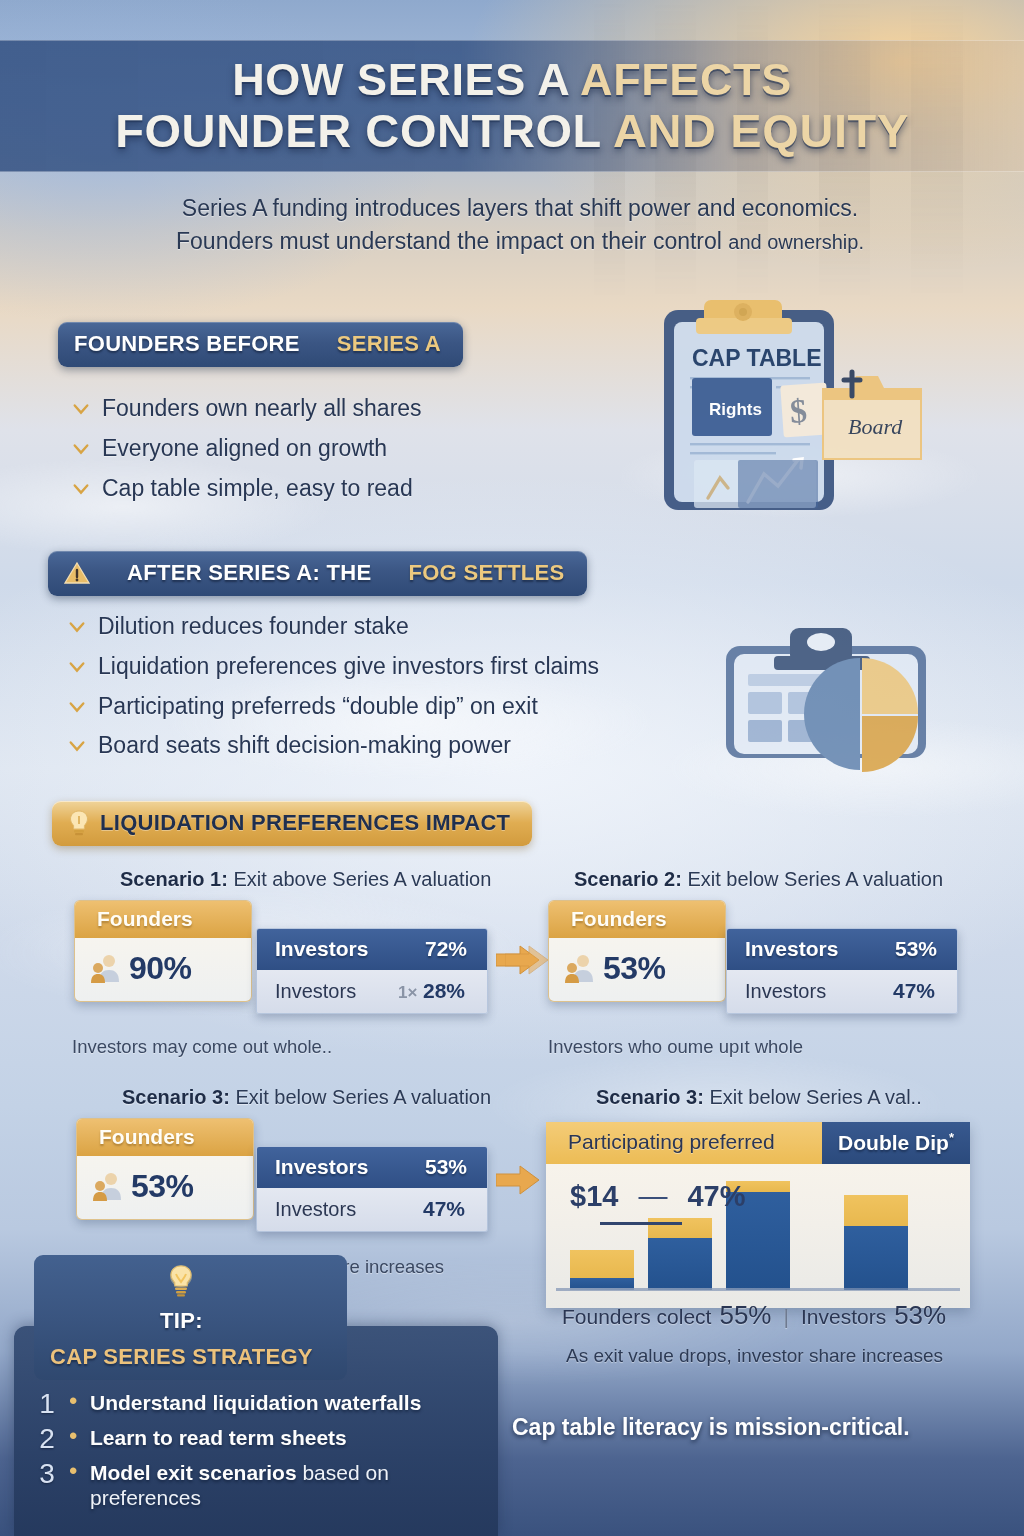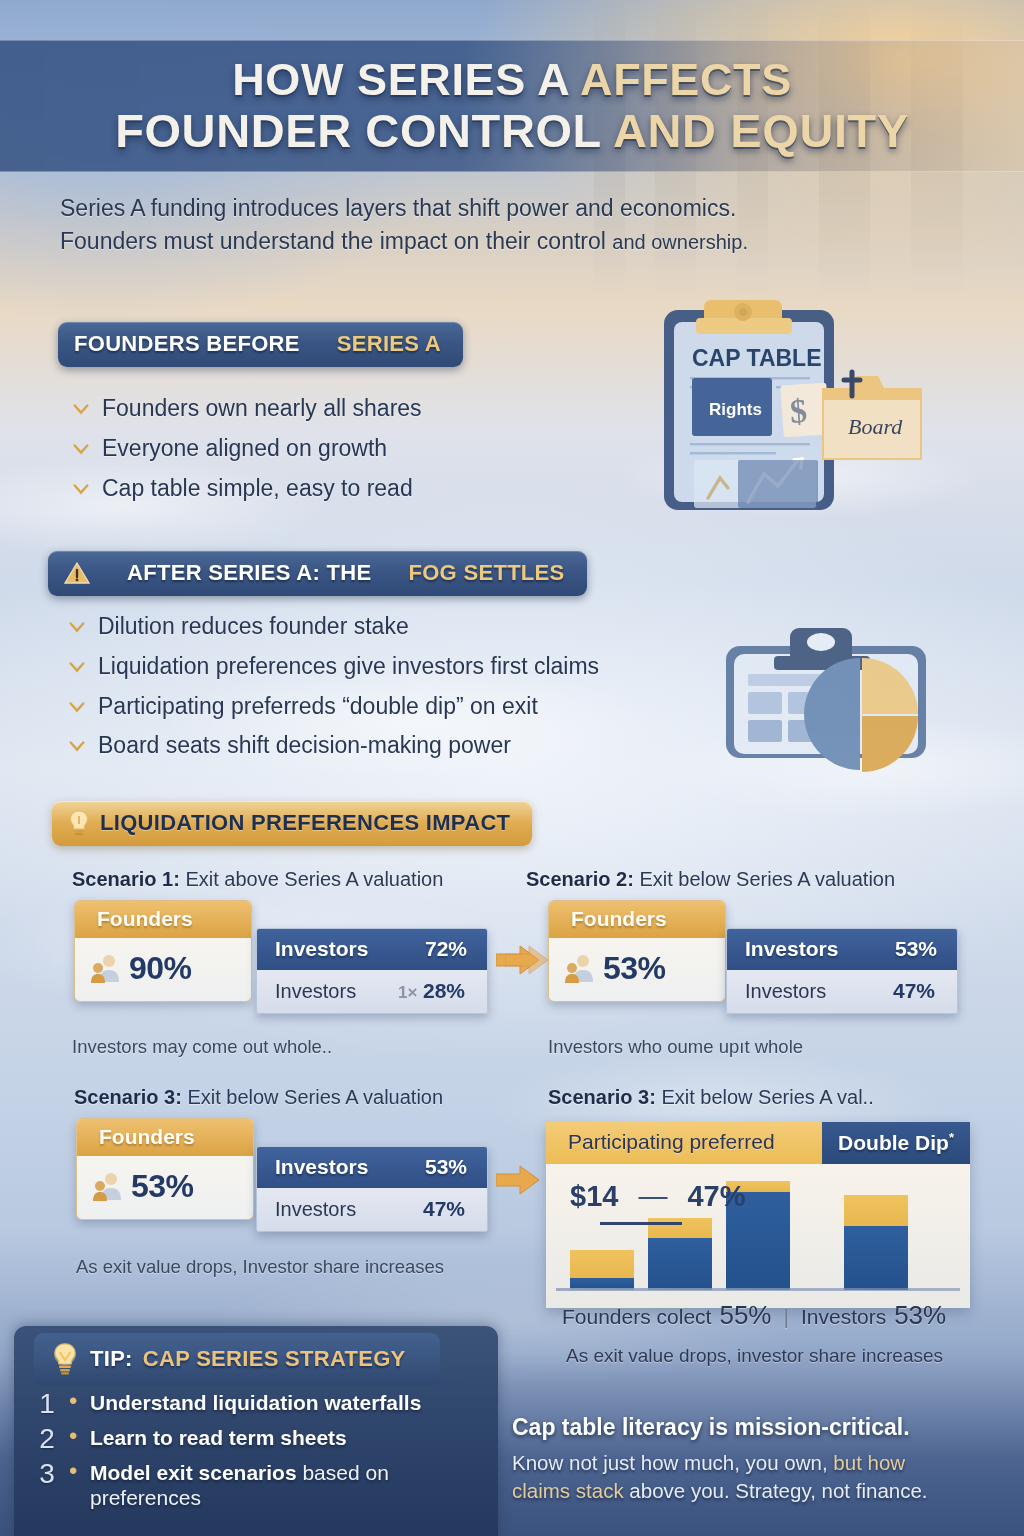--- a/index.html
+++ b/index.html
@@ -75,21 +75,21 @@
     font-size: 45px; line-height: 1;
     color: #f3f1ea;
     text-shadow: 0 2px 0 rgba(30,48,80,.55), 0 4px 7px rgba(20,35,65,.55);
   }
   #title1 { top: 57px; }
   #title2 { top: 107px; font-size: 47px; }
   .t-gold { color: #ecd5a6; }
 
   #subtitle {
     position: absolute; left: 60px; right: 44px; top: 192px;
-    color: #2a3954;
+    text-align: center; color: #2a3954;
     font-size: 23px; line-height: 1.45;
     text-shadow: 0 1px 1px rgba(255,255,255,.55);
   }
   #subtitle .sm { font-size: 20px; }
 
   
   .badge {
     position: absolute;
     display: flex; align-items: center; gap: 10px;
     padding: 9px 22px 10px 16px;
@@ -107,22 +107,22 @@
     background: linear-gradient(180deg, #f0d49a 0%, #e0ad52 48%, #d29b3d 100%);
     color: #1f2f4f;
     box-shadow: 0 3px 9px rgba(120,85,25,.35), inset 0 1px 0 rgba(255,255,255,.5);
     text-shadow: 0 1px 0 rgba(255,255,255,.35);
   }
   .badge .gold-word { color: #ecc97f; }
 
   #badge-before { left: 58px; top: 322px; }
   #badge-after  { left: 48px; top: 551px; }
   #badge-liq    { left: 52px; top: 801px; }
-  #badge-tip    { left: 34px; top: 1333px; padding-right: 34px;
-                  background: linear-gradient(180deg, #43618f 0%, #3a5580 50%, #2f486f 100%); }
+  #badge-tip    { left: 34px; top: 1255px; padding-right: 34px;
+                  background: linear-gradient(180deg, #43618f 0%, #3a5580 50%, #2f486f 100%); flex-direction: column; }
   #badge-tip .gold-word { color: #ecc27c; }
 
   
   .bullets { position: absolute; }
   .bullet-row {
     display: flex; align-items: flex-start; gap: 12px;
     margin-bottom: 11px;
     color: #283754; font-size: 23px; line-height: 1.25;
     text-shadow: 0 1px 1px rgba(255,255,255,.5);
   }
@@ -134,20 +134,21 @@
   #list-after  { left: 68px; top: 612px; }
 
   
   #illus-cap { position: absolute; left: 652px; top: 288px; width: 330px; height: 235px; }
   #illus-pie { position: absolute; left: 712px; top: 616px; width: 260px; height: 170px; }
 
   
   .scn-title {
     position: absolute; color: #2b3a56; font-size: 20px;
     text-shadow: 0 1px 1px rgba(255,255,255,.55);
+    margin-left: 48px;
   }
   .scn-title b { color: #1e2c47; font-weight: 700; }
 
   .scn-caption {
     position: absolute; color: #3a4862; font-size: 18.5px;
     text-shadow: 0 1px 1px rgba(255,255,255,.5);
   }
 
   
   .f-card {
@@ -600,17 +601,13 @@
     <span class="tip-num">3</span>
     <span class="tip-dot">•</span>
     <span class="tip-text" style="max-width:300px">
       <span>Model exit scenarios</span><span class="light"> based on preferences</span>
     </span>
   </div>
 </div>
 
 <div id="closing">
   <div class="h">Cap table literacy is mission-critical.</div>
-  <div class="p">
-    <span>Know not just how much, you own, </span><span class="gold">but how</span><br>
-    <span class="gold">claims stack</span><span> above you. Strategy, not finance.</span>
-  </div>
 </div>
 
 </body></html>

